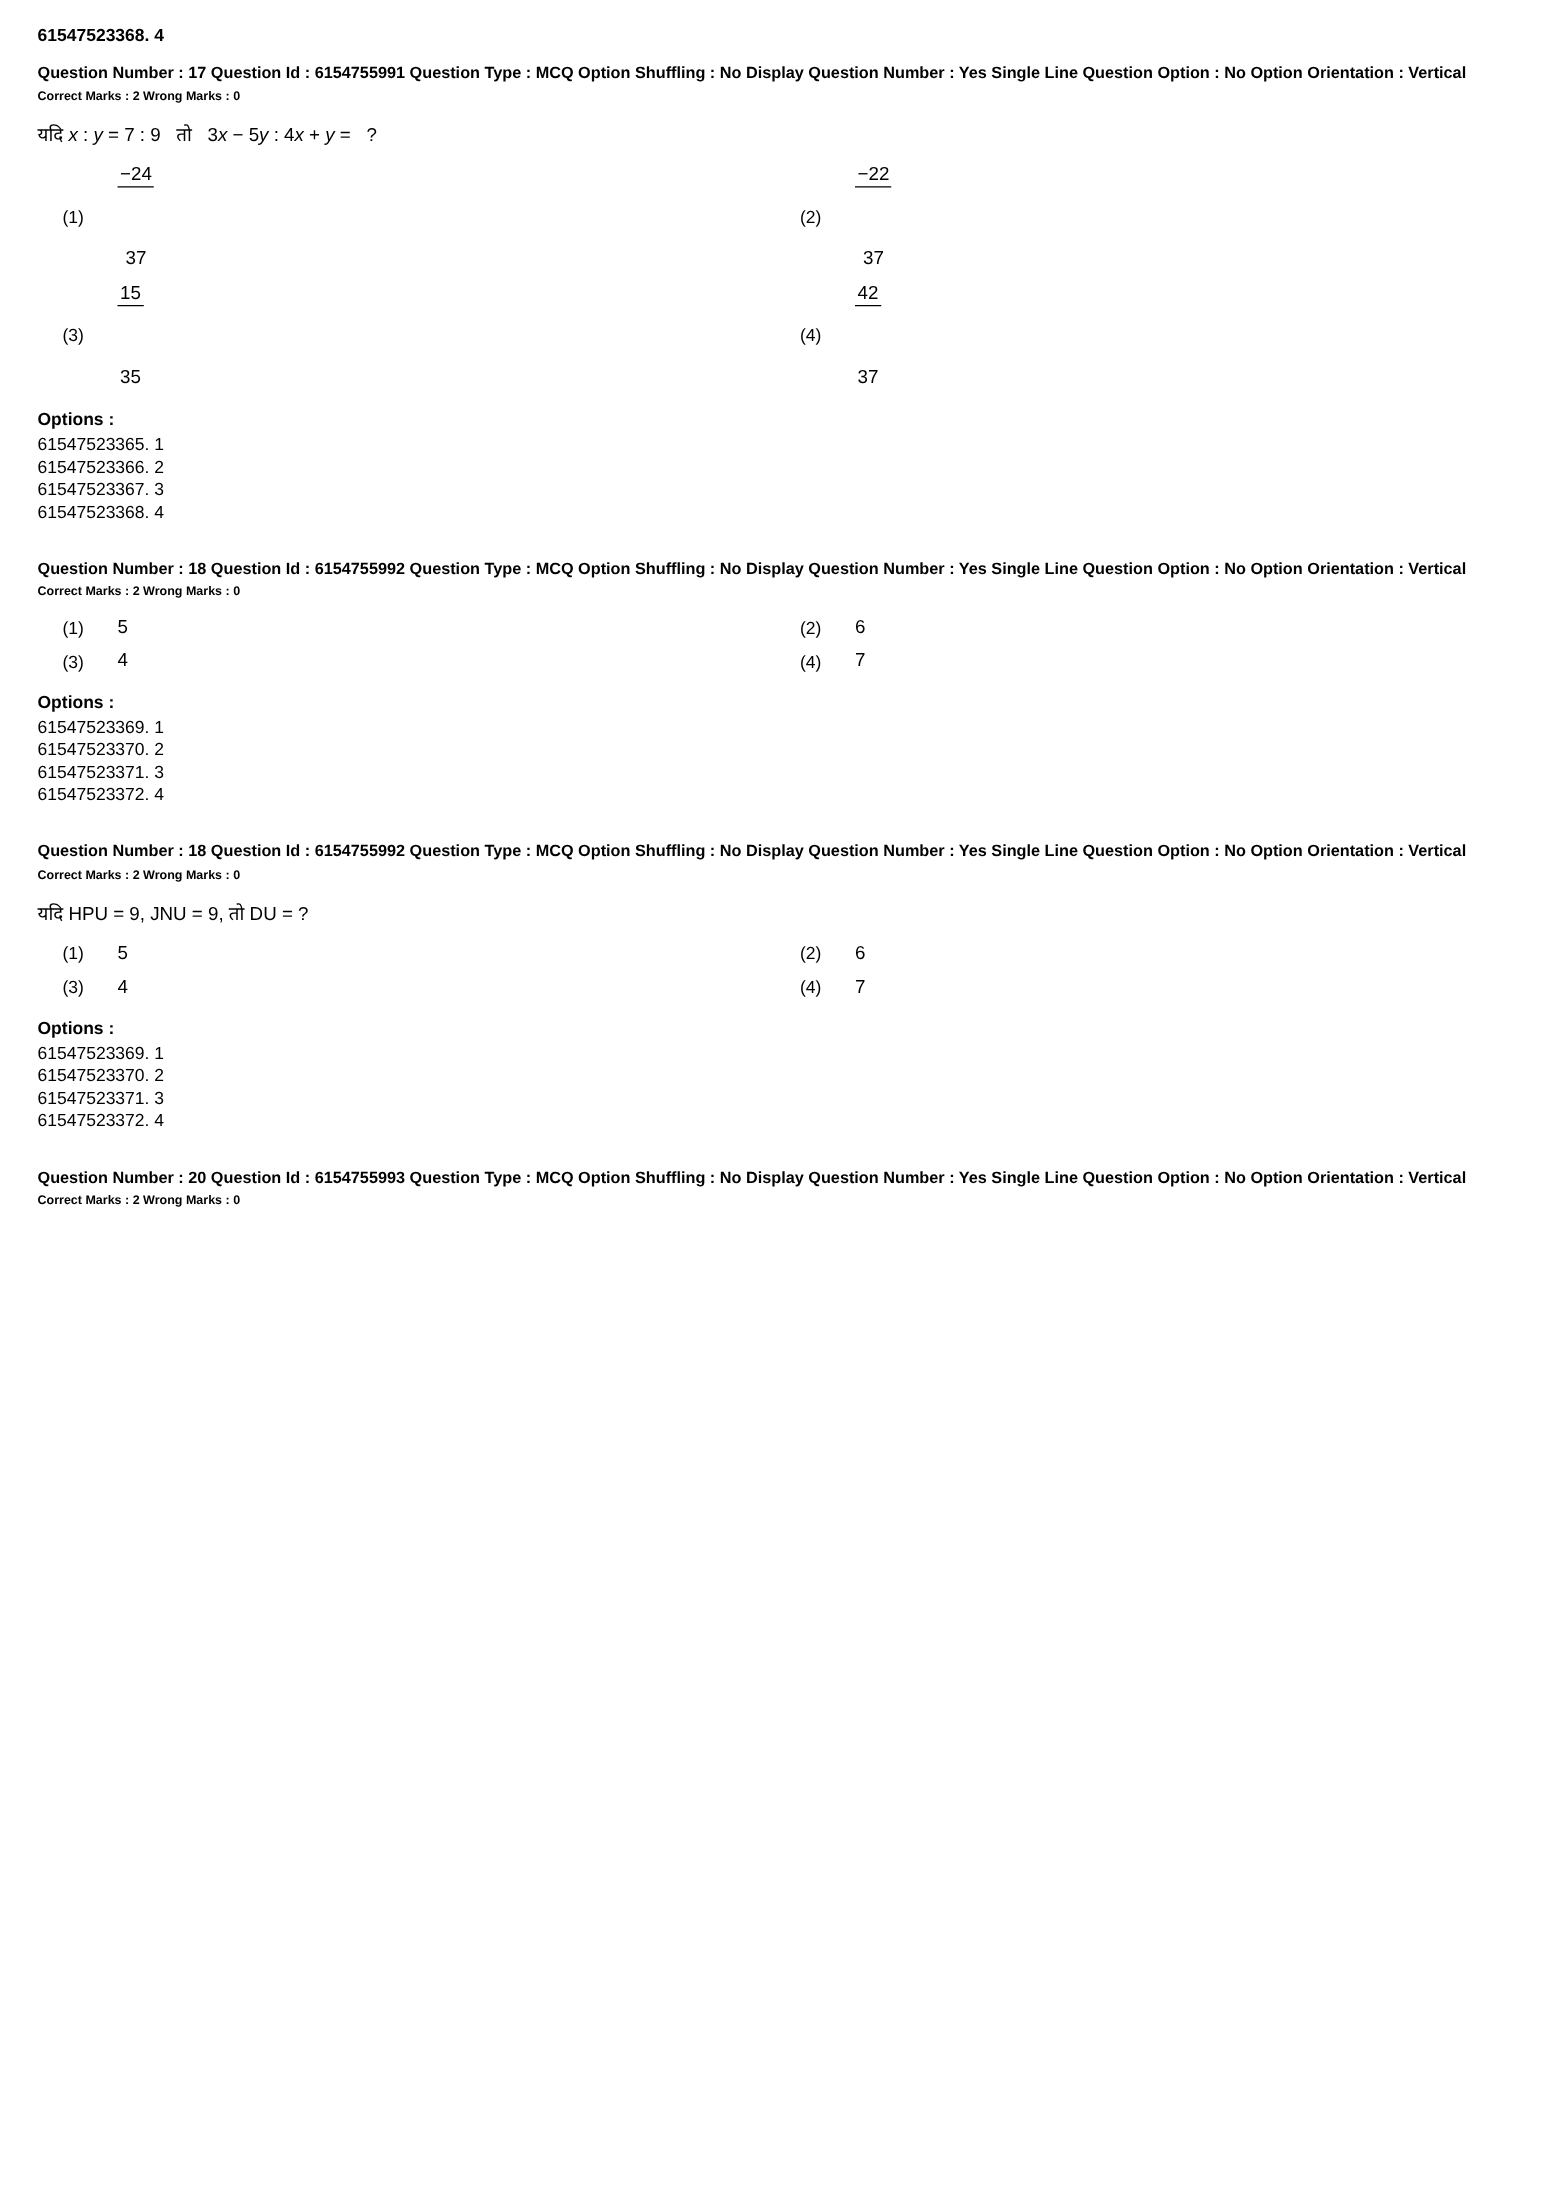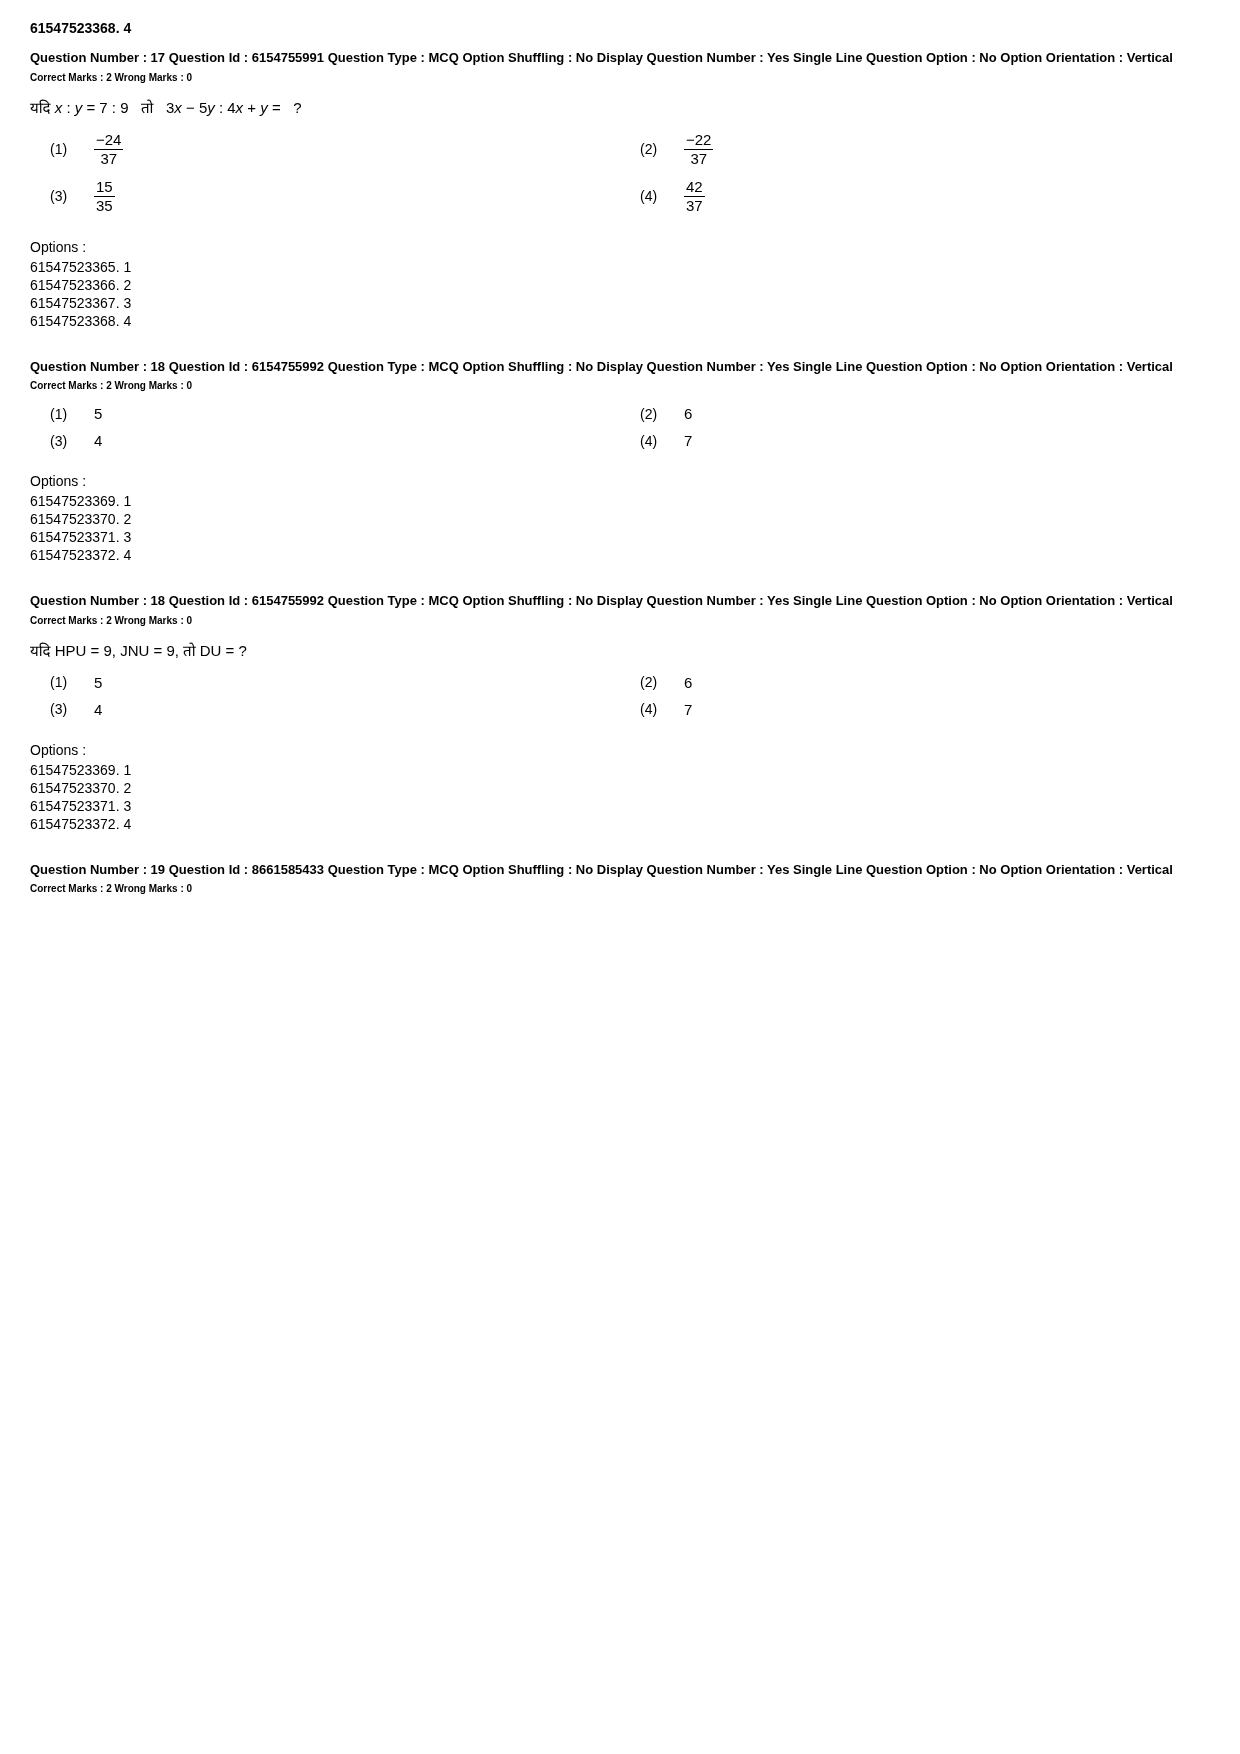--- a/index.html
+++ b/index.html
@@ -54,35 +54,35 @@
     .option-val {
       font-size: 15px;
     }
     .fraction {
       display: inline-flex;
       flex-direction: column;
       align-items: center;
       vertical-align: middle;
       font-size: 15px;
       line-height: 1.2;
+      gap: 48px;
     }
     .fraction .numerator {
       border-bottom: 1px solid #000;
       padding: 0 2px;
       text-align: center;
     }
     .fraction .denominator {
       padding: 0 2px;
       text-align: left;
     }
     .options-label {
-      font-weight: normal;
+      font-weight: bold;
       margin-bottom: 4px;
       font-size: 14px;
-      margin-top: 24px;
     }
     .option-code {
       font-size: 14px;
       margin-bottom: 2px;
     }
     .hindi-text {
       font-family: Arial, sans-serif;
       font-size: 15px;
     }
   </style>
@@ -202,15 +202,15 @@
   <div style="margin-top: 10px;">
     <div class="options-label">Options :</div>
     <div class="option-code">61547523369. 1</div>
     <div class="option-code">61547523370. 2</div>
     <div class="option-code">61547523371. 3</div>
     <div class="option-code">61547523372. 4</div>
   </div>
 </div>
 
 <div class="question-block">
-  <div class="question-meta">Question Number : 19  Question Id : 8661585433  Question Type : MCQ  Option Shuffling : No  Display Question Number : Yes  Single Line Question Option : No  Option Orientation : Vertical</div>
+  <div class="question-meta">Question Number : 20  Question Id : 6154755993  Question Type : MCQ  Option Shuffling : No  Display Question Number : Yes  Single Line Question Option : No  Option Orientation : Vertical</div>
   <div class="marks-line">Correct Marks : 2  Wrong Marks : 0</div>
 </div>
 
 </body></html>

